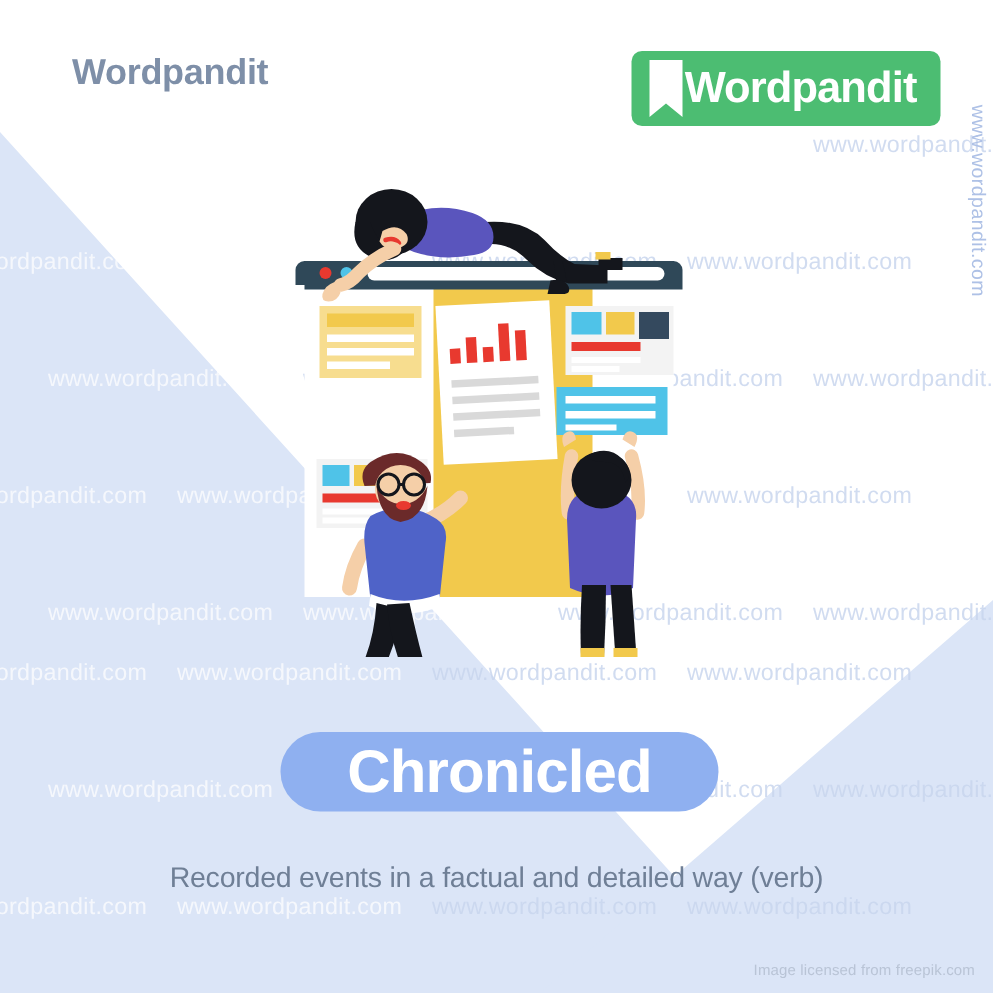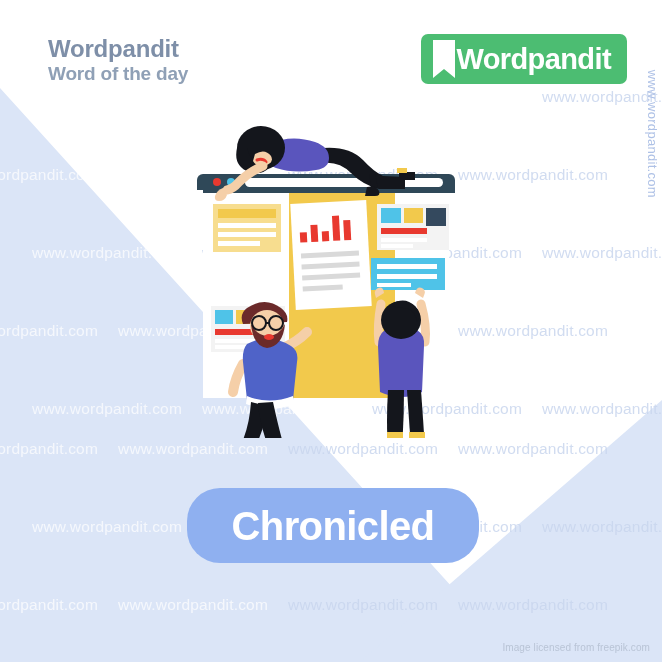--- a/index.html
+++ b/index.html
@@ -83,21 +83,21 @@
     margin-left:-2px;
   }
 
   
   .illus{position:absolute;left:185px;top:118px;width:300px;height:320px;}
   .illus svg{display:block;}
 
   
   .pill{
     position:absolute;left:187px;top:488px;
-    width:292px;height:75px;
+    width:292px;height:53px;
     background:#8fb0f0;
     border-radius:33px;
     display:flex;align-items:center;justify-content:center;
   }
   .pill-word{
     font-size:40px;font-weight:bold;color:#ffffff;
     letter-spacing:-.6px;line-height:1;
   }
 
   
@@ -164,21 +164,20 @@
     <div class="wm" style="left:-52px;top:596px;">www.wordpandit.com</div>
     <div class="wm" style="left:118px;top:596px;">www.wordpandit.com</div>
     <div class="wm dark" style="left:288px;top:596px;">www.wordpandit.com</div>
     <div class="wm dark" style="left:458px;top:596px;">www.wordpandit.com</div>
 
     <div class="wm-vert">www.wordpandit.com</div>
   </div>
 
   <div class="hdr">
     <div class="hdr-title">Wordpandit</div>
-    <div class="hdr-sub">Word of the day</div>
   </div>
 
   <div class="logo">
     <span class="logo-mark">
       <svg width="26" height="38" viewBox="0 0 26 38" xmlns="http://www.w3.org/2000/svg">
         <path d="M2 0 h22 v38 l-11 -9 l-11 9 z" fill="#ffffff"></path>
       </svg>
     </span>
     <span class="logo-text">Wordpandit</span>
   </div>
@@ -324,16 +323,17 @@
         <path d="M224 320 q-4 6 -1 10 h22 q3 -5 -1 -10 z" fill="#14161c"></path>
       </g>
 
     </svg>
   </div>
 
   <div class="pill">
     <span class="pill-word">Chronicled</span>
   </div>
 
+  <div class="definition">Recorded events in a factual and detailed way (verb)</div>
 
   <div class="attrib">Image licensed from freepik.com</div>
 
 </div>
 
 </body></html>

